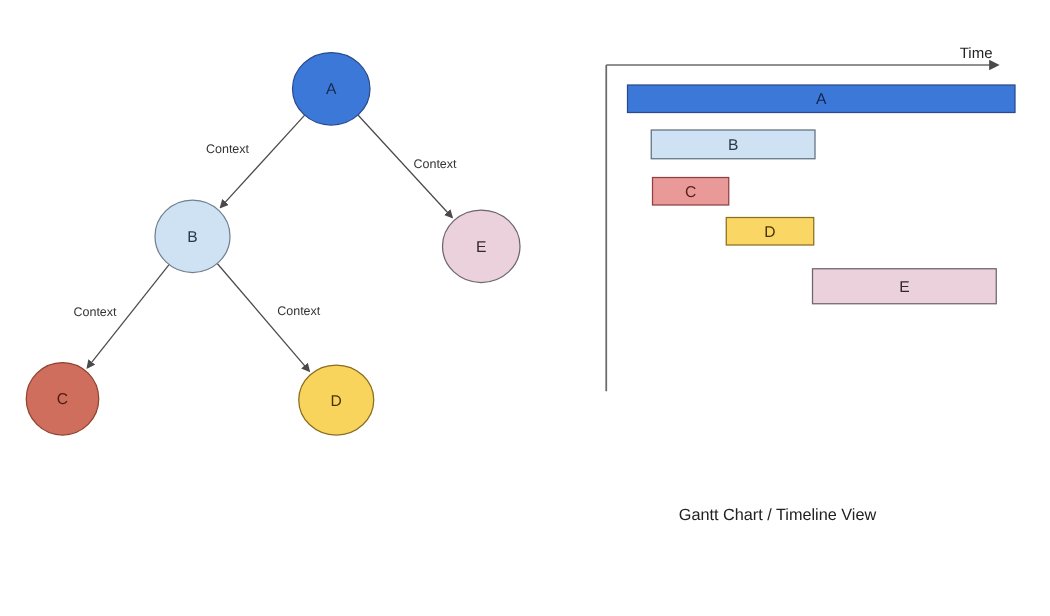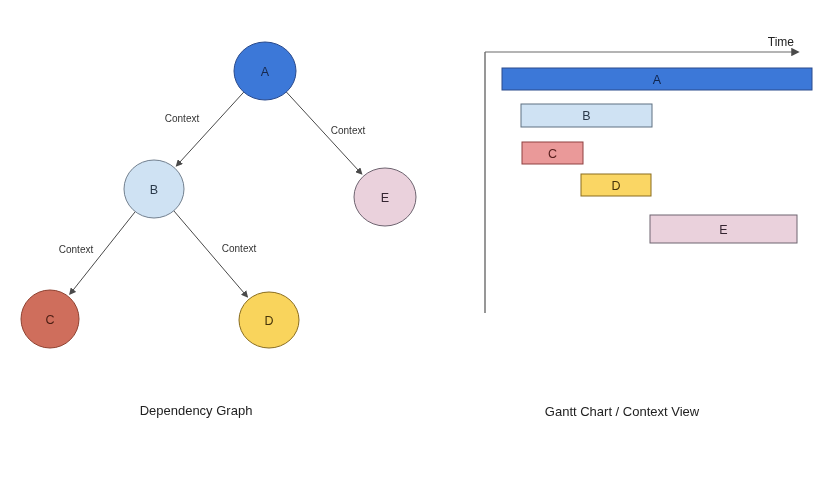--- a/index.html
+++ b/index.html
@@ -100,15 +100,14 @@
         <g>
           <rect x="581" y="174" width="70" height="22" fill="#fad664" stroke="#8a6d1e" stroke-width="1"></rect>
           <text x="616" y="189.5" text-anchor="middle" font-size="12.5" fill="#463409">D</text>
         </g>
         <g>
           <rect x="650" y="215" width="147" height="28" fill="#ead1dc" stroke="#6e6470" stroke-width="1"></rect>
           <text x="723.5" y="233.5" text-anchor="middle" font-size="12.5" fill="#352531">E</text>
         </g>
       </g>
     </svg>
-  <div class="caption caption-left">Dependency Graph</div>
-  <div class="caption caption-right">Gantt Chart / Context View</div>
+  <div class="caption caption-right">Gantt Chart / Timeline View</div>
 </div>
 
 </body></html>

